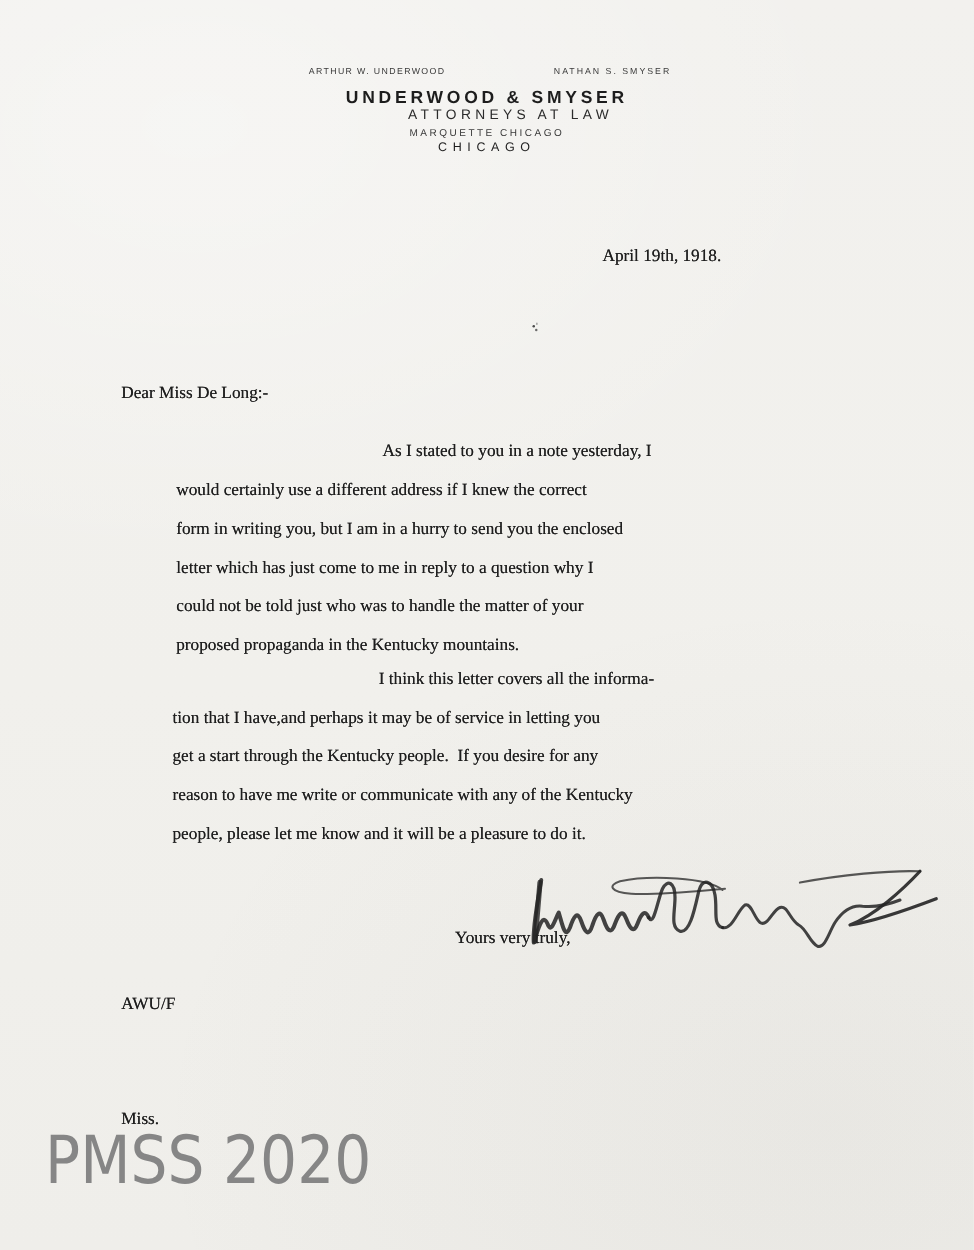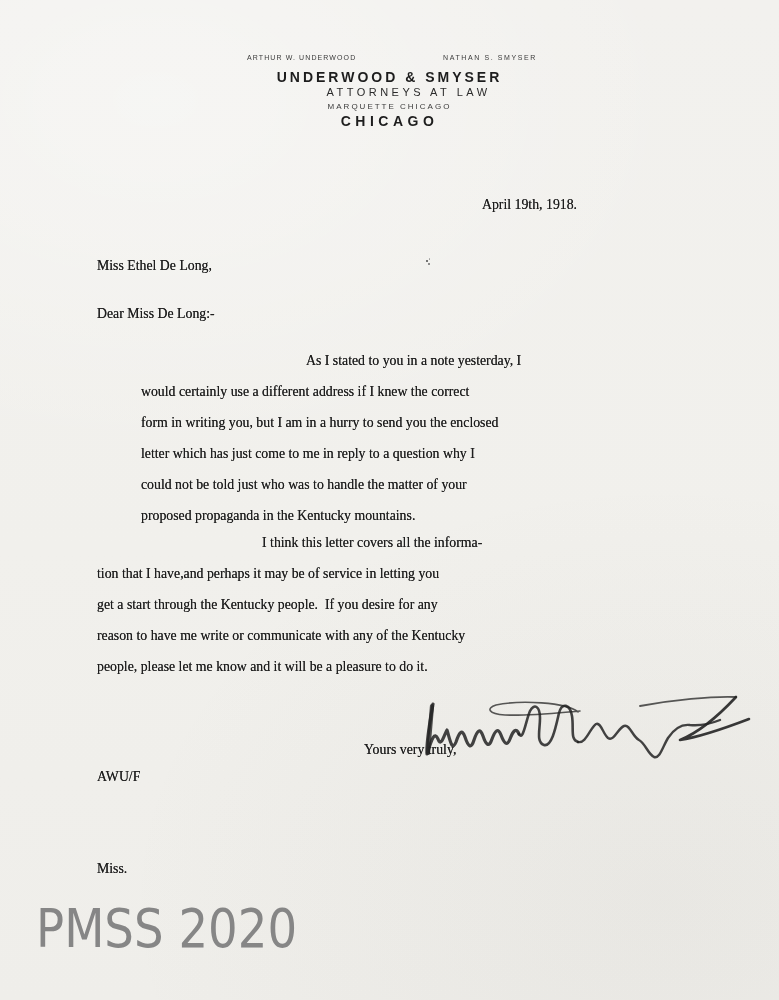--- a/index.html
+++ b/index.html
@@ -15,37 +15,37 @@
       radial-gradient(ellipse 900px 700px at 85% 90%, rgba(120,115,105,.06), rgba(0,0,0,0) 60%),
       linear-gradient(180deg,#f2f1ee 0%,#f1f0ec 55%,#efeeea 100%);
   }
   
   .lh{position:absolute;left:0;width:779px;text-align:center;color:#2a2a2a;}
   .partners{position:absolute;left:247px;top:54px;width:290px;display:flex;justify-content:space-between;color:#3a3a3a;}
   .partner{font-size:7px;letter-spacing:1.1px;white-space:nowrap;}
   .firm{top:69px;font-size:14px;font-weight:bold;letter-spacing:3px;color:#1d1d1d;}
   .attorneys{top:86px;font-size:11px;letter-spacing:3.5px;color:#2b2b2b;padding-left:19px;}
   .building{top:102px;font-size:8px;letter-spacing:2px;color:#3a3a3a;}
-  .city{top:113px;font-size:14px;font-weight:bold;letter-spacing:4.5px;color:#1d1d1d;}
+  .city{top:113px;font-size:10px;font-weight:normal;letter-spacing:4.5px;color:#1d1d1d;}
   
   .typed{
     position:absolute;
     font-family:Liberation Serif, serif;
     font-size:13.8px;color:#1e1e1e;white-space:pre;
     text-shadow:0 0 .35px rgba(30,30,30,.85);
   }
   .date{left:482px;top:197px;}
   .recipient{left:97px;top:256px;line-height:20.5px;}
   .salutation{left:97px;top:306px;}
   .para{left:97px;width:560px;line-height:31px;}
   .p1{top:345px;margin-left:44px;}
-  .p2{top:527px;}
+  .p2{top:527px;margin-left:41px;}
   .para .line:first-child{text-indent:165px;}
   .closing{left:364px;top:742px;}
-  .ref{left:97px;top:700px;line-height:30.8px;}
+  .ref{left:97px;top:726px;line-height:30.8px;}
   
   .sig{position:absolute;left:398px;top:688px;width:360px;height:80px;}
   
   .watermark{
     position:absolute;left:36px;top:898px;
     font-size:53px;font-weight:500;color:#868686;
     letter-spacing:0px;transform:scaleX(.88);transform-origin:left center;
     font-family:"DejaVu Sans","Liberation Sans",sans-serif;
   }
   .speck{position:absolute;left:426px;top:258px;width:5px;height:7px;}
@@ -66,21 +66,21 @@
 <div class="lh city">CHICAGO</div>
 
 <div class="typed date">April 19th, 1918.</div>
 
 <div class="speck">
   <i style="left:0;top:2px;width:2px;height:2px"></i>
   <i style="left:3px;top:0;width:1px;height:2px;opacity:.5"></i>
   <i style="left:2px;top:5px;width:2px;height:2px;opacity:.8"></i>
 </div>
 
-<div class="typed recipient"><div class="line">Miss Ethel De Long,</div></div>
+<div class="typed recipient"></div>
 
 <div class="typed salutation">Dear Miss De Long:-</div>
 
 <div class="typed para p1"><div class="line">As I stated to you in a note yesterday, I</div><div class="line">would certainly use a different address if I knew the correct</div><div class="line">form in writing you, but I am in a hurry to send you the enclosed</div><div class="line">letter which has just come to me in reply to a question why I</div><div class="line">could not be told just who was to handle the matter of your</div><div class="line">proposed propaganda in the Kentucky mountains.</div></div>
 
 <div class="typed para p2"><div class="line">I think this letter covers all the informa-</div><div class="line">tion that I have,and perhaps it may be of service in letting you</div><div class="line">get a start through the Kentucky people.  If you desire for any</div><div class="line">reason to have me write or communicate with any of the Kentucky</div><div class="line">people, please let me know and it will be a pleasure to do it.</div></div>
 
 <div class="typed closing">Yours very truly,</div>
 
 <svg class="sig" viewBox="398 688 360 80">

